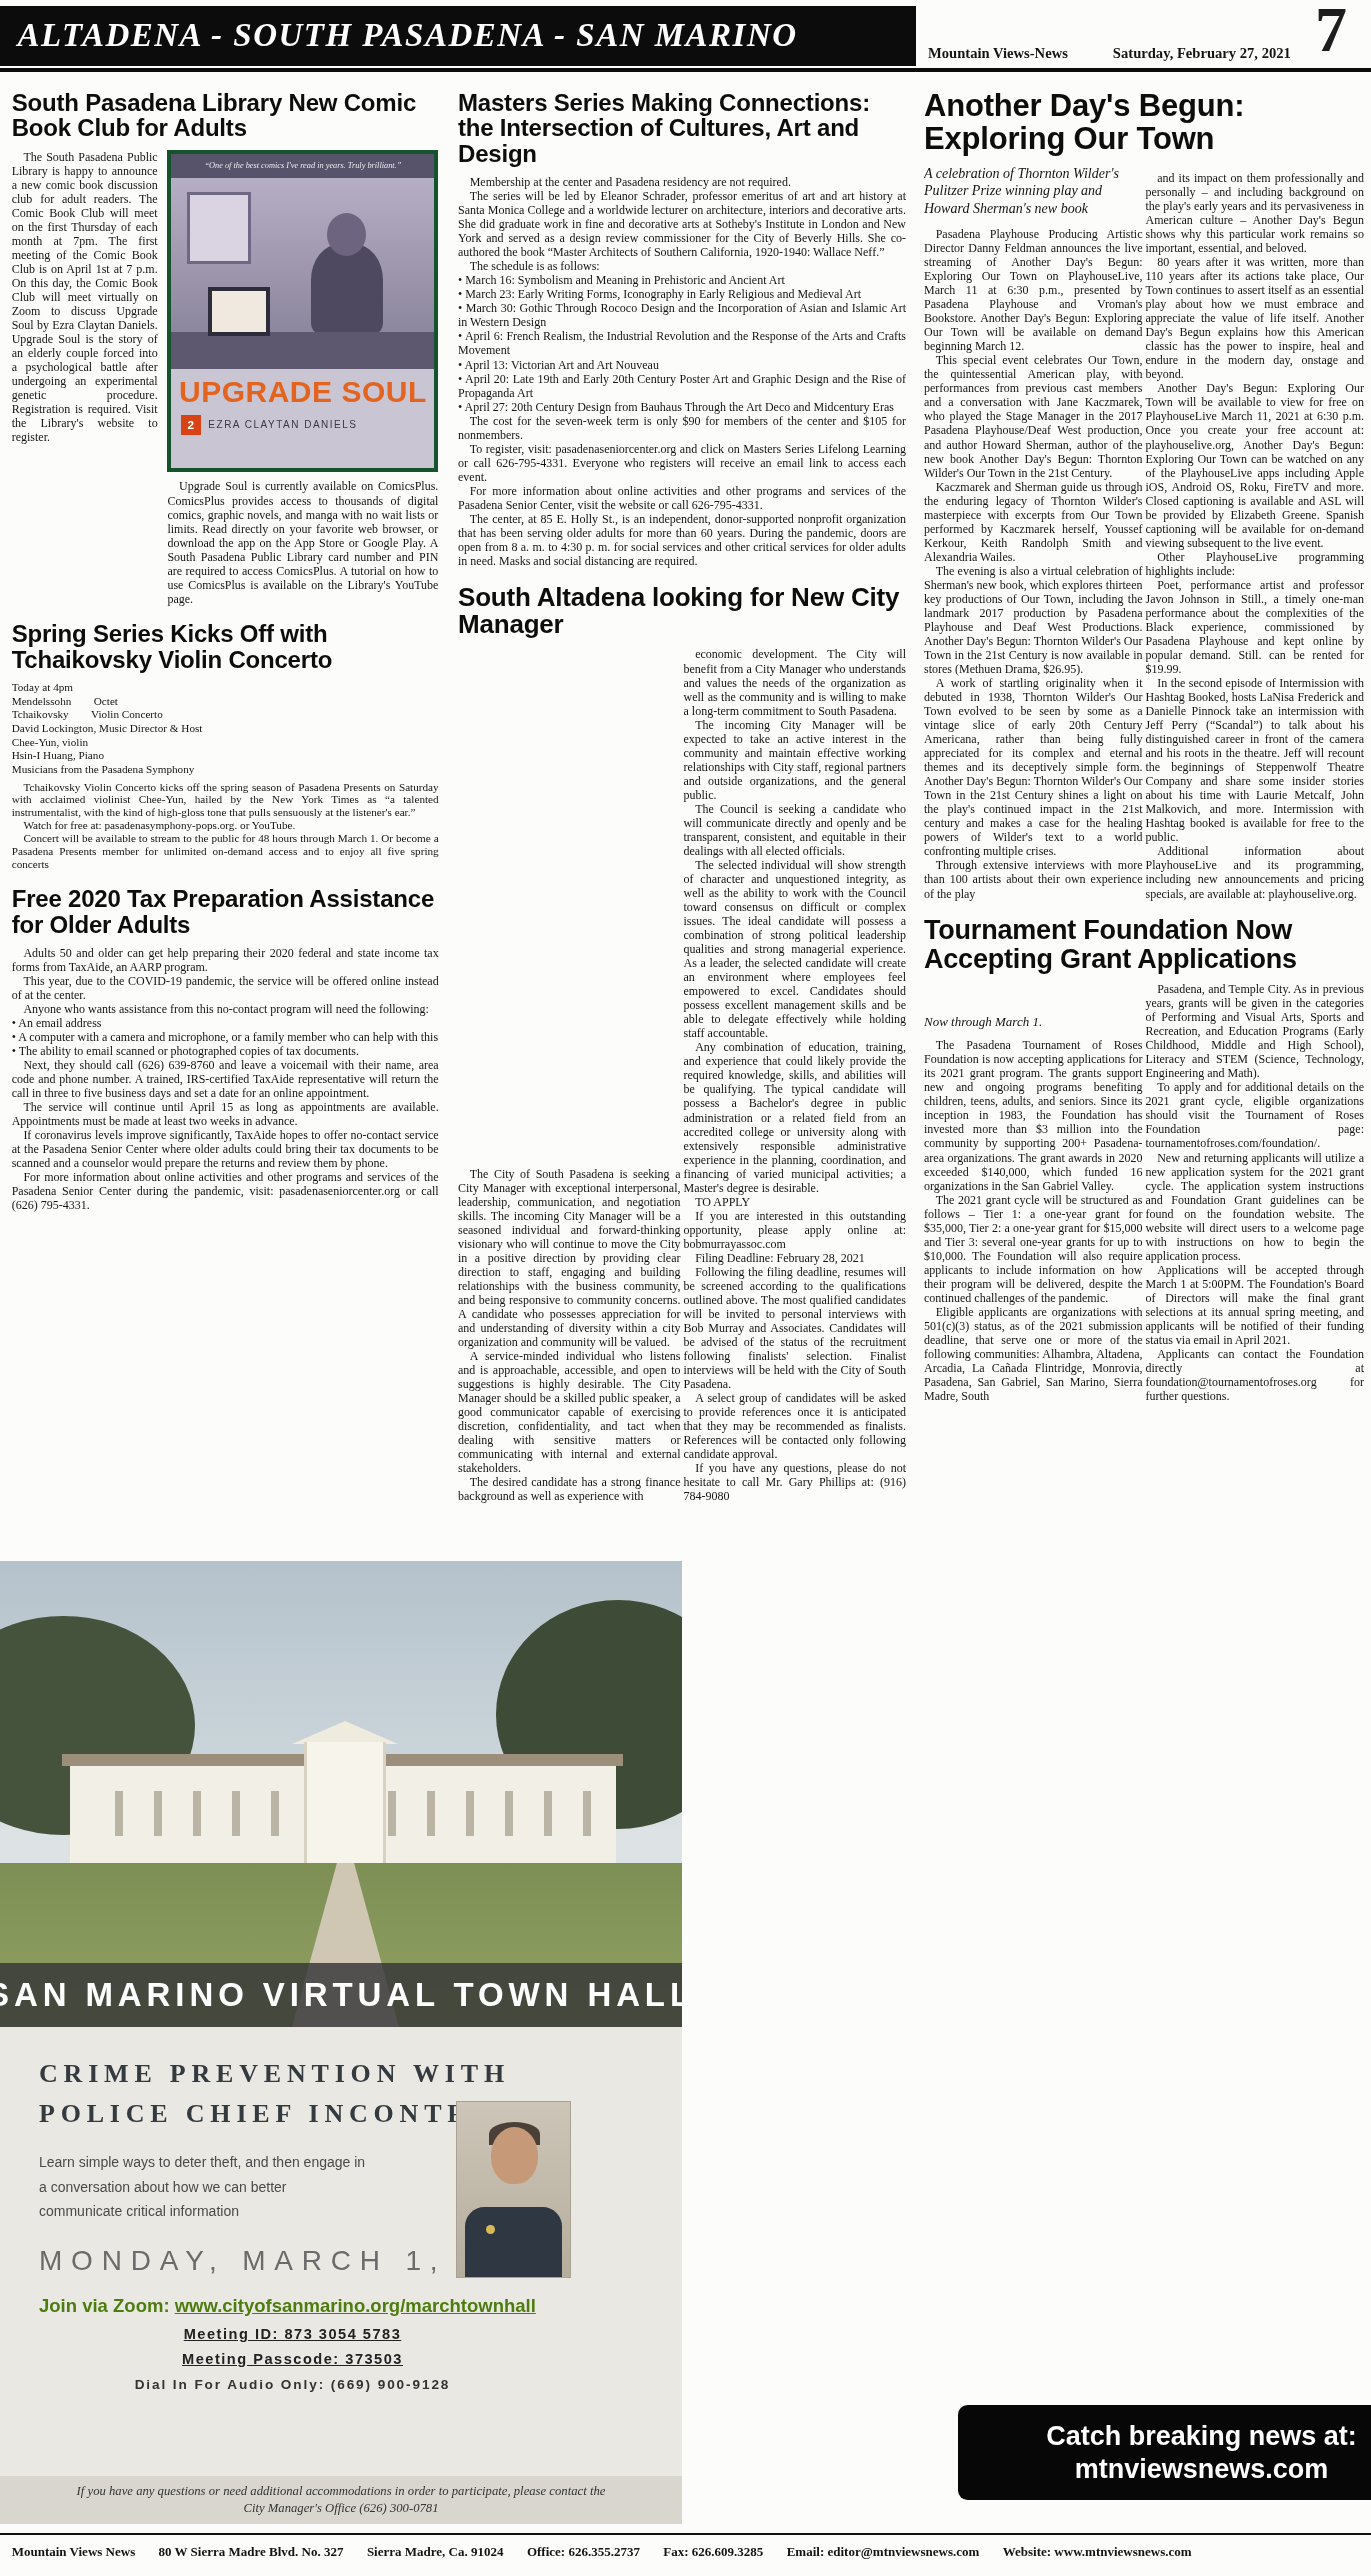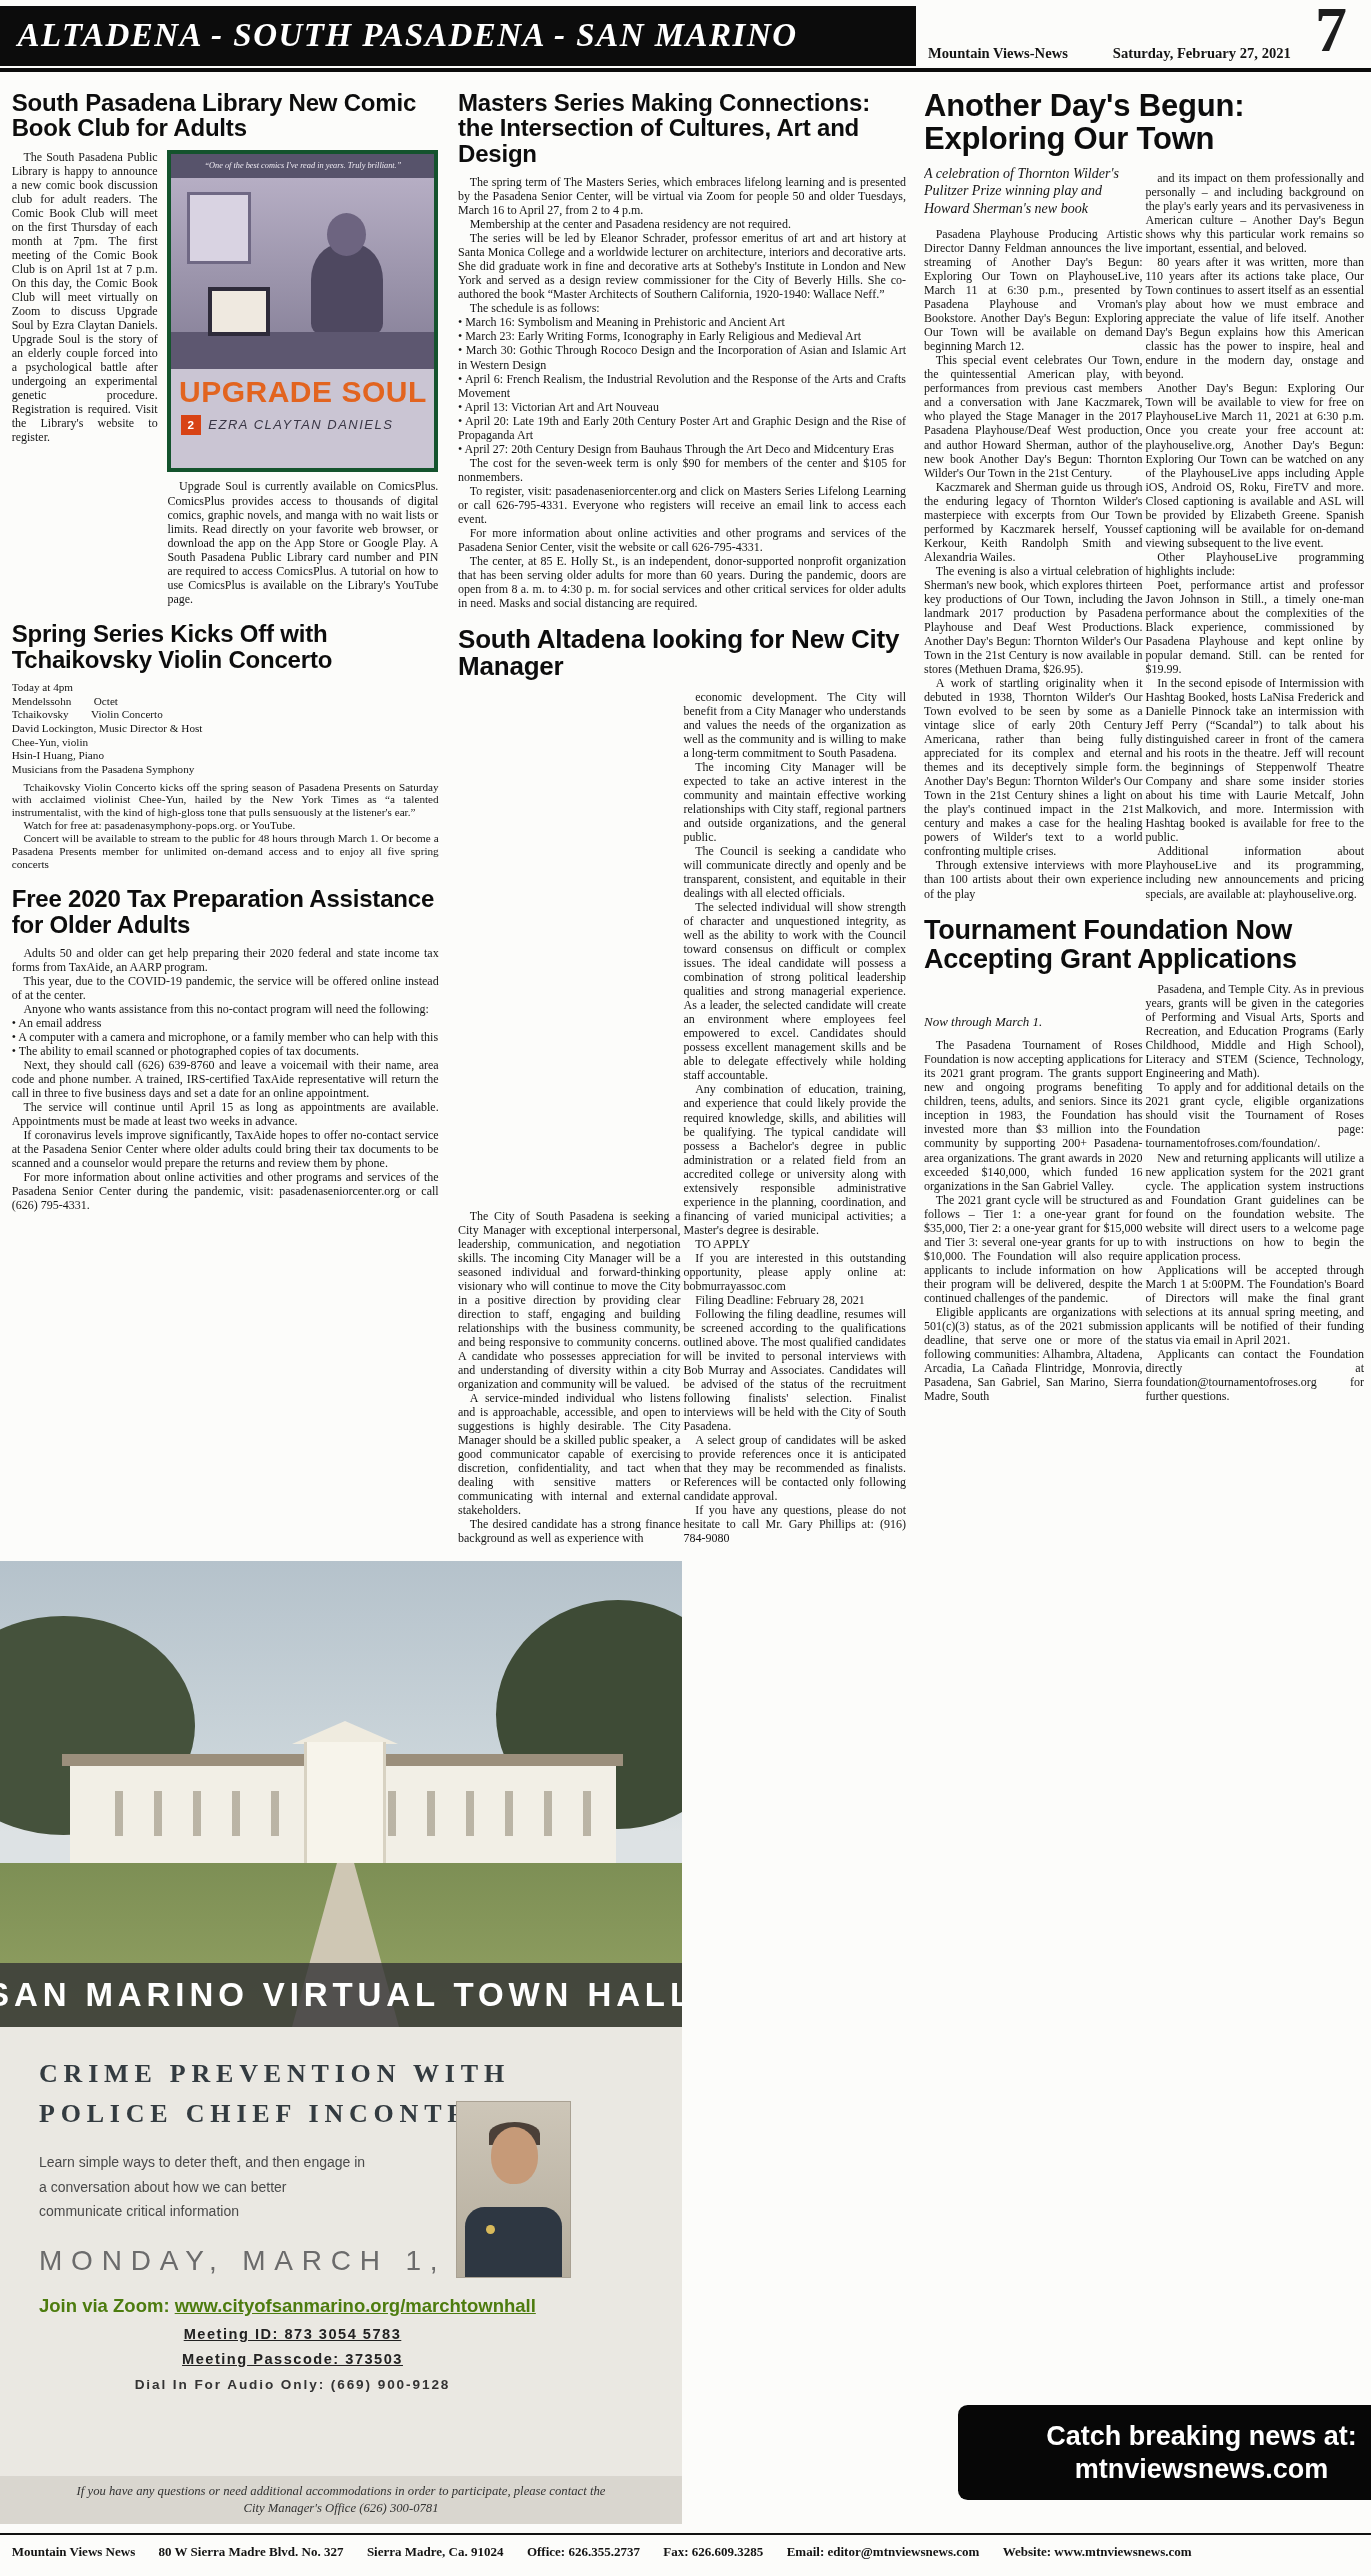--- a/index.html
+++ b/index.html
@@ -47,21 +47,21 @@
   .cover-quote { background: #57536b; color: #eeeaf2; font-style: italic; font-size: 8.3px; text-align: center; padding: 6.8px 19.5px; line-height: 1.35; }
   .cover-art { position: relative; height: 191px; background: linear-gradient(#b6aec4, #837d95); overflow: hidden; }
   .ca-window { position: absolute; left: 15.6px; top: 13.6px; width: 64px; height: 72px; background: #d9d3e2; border: 3.9px solid #6f6884; }
   .ca-person { position: absolute; right: 51px; bottom: 35px; width: 72px; height: 90px; background: #4e4860; border-radius: 40% 40% 12% 12%; }
   .ca-head { position: absolute; right: 68px; bottom: 113px; width: 39px; height: 43px; background: #6d6480; border-radius: 50%; }
   .ca-desk { position: absolute; left: 0; right: 0; bottom: 0; height: 37px; background: #5d5770; }
   .ca-monitor { position: absolute; left: 37px; bottom: 33px; width: 62px; height: 49px; background: #efe9e0; border: 4.9px solid #2e2b3a; }
   .cover-title { font-family: "Liberation Sans", sans-serif; font-weight: bold; font-size: 30px; color: #e2641f; text-align: center; letter-spacing: 0.5px; line-height: 1; padding-top: 7.8px; }
   .cover-bottom { display: flex; align-items: center; gap: 7.8px; padding: 7.8px 9.7px 0 9.7px; }
   .cover-badge { width: 19.5px; height: 19.5px; background: #d84315; color: #fff; font: bold 11.7px "Liberation Sans", sans-serif; display: flex; align-items: center; justify-content: center; flex: none; }
-  .cover-credit { font-family: "Liberation Sans", sans-serif; font-size: 13px; letter-spacing: 1.5px; color: #3a3746; font-style: italic; }
+  .cover-credit { font-family: "Liberation Sans", sans-serif; font-size: 10px; letter-spacing: 1.5px; color: #3a3746; }
 
   
   .townhall-photo { position: absolute; left: 0; top: 1561px; width: 682px; height: 466px; overflow: hidden; background: linear-gradient(#b5c2cb 0%, #ccd6db 45%, #dde2e4 58%); }
   .tree { position: absolute; background: #45523c; border-radius: 50%; }
   .tree.l { left: -68px; top: 55px; width: 263px; height: 219px; }
   .tree.r { right: -58px; top: 39px; width: 244px; height: 229px; background: #3e4b36; }
   .roofline { position: absolute; left: 62px; top: 193px; width: 561px; height: 11.7px; background: #9b8f7c; }
   .building { position: absolute; left: 70px; top: 205px; width: 546px; height: 97px; background: #f2efe6; }
   .building .windows { position: absolute; left: 13.6px; right: 13.6px; top: 25px; height: 45px; background: repeating-linear-gradient(90deg, transparent 0 31px, #8d8470 31px 39px); opacity: .55; }
   .portico { position: absolute; left: 304px; top: 181px; width: 82px; height: 121px; background: #f7f4eb; border-left: 3.9px solid #d8d2c2; border-right: 3.9px solid #d8d2c2; }
@@ -179,21 +179,20 @@
         </div>
     </article>
 
   </div>
 
   <div class="col col2">
 
     <article>
       <h2 class="hl hl-md">Masters Series Making Connections: the Intersection of Cultures, Art and Design</h2>
       <div class="flow">
-          <p>The spring term of The Masters Series, which embraces lifelong learning and is presented by the Pasadena Senior Center, will be virtual via Zoom for people 50 and older Tuesdays, March 16 to April 27, from 2 to 4 p.m.</p>
           <p>Membership at the center and Pasadena residency are not required.</p>
           <p>The series will be led by Eleanor Schrader, professor emeritus of art and art history at Santa Monica College and a worldwide lecturer on architecture, interiors and decorative arts. She did graduate work in fine and decorative arts at Sotheby's Institute in London and New York and served as a design review commissioner for the City of Beverly Hills. She co-authored the book “Master Architects of Southern California, 1920-1940: Wallace Neff.”</p>
           <p>The schedule is as follows:</p>
           <p class="bullet">• March 16: Symbolism and Meaning in Prehistoric and Ancient Art</p>
           <p class="bullet">• March 23: Early Writing Forms, Iconography in Early Religious and Medieval Art</p>
           <p class="bullet">• March 30: Gothic Through Rococo Design and the Incorporation of Asian and Islamic Art in Western Design</p>
           <p class="bullet">• April 6: French Realism, the Industrial Revolution and the Response of the Arts and Crafts Movement</p>
           <p class="bullet">• April 13: Victorian Art and Art Nouveau</p>
           <p class="bullet">• April 20: Late 19th and Early 20th Century Poster Art and Graphic Design and the Rise of Propaganda Art</p>
           <p class="bullet">• April 27: 20th Century Design from Bauhaus Through the Art Deco and Midcentury Eras</p>

